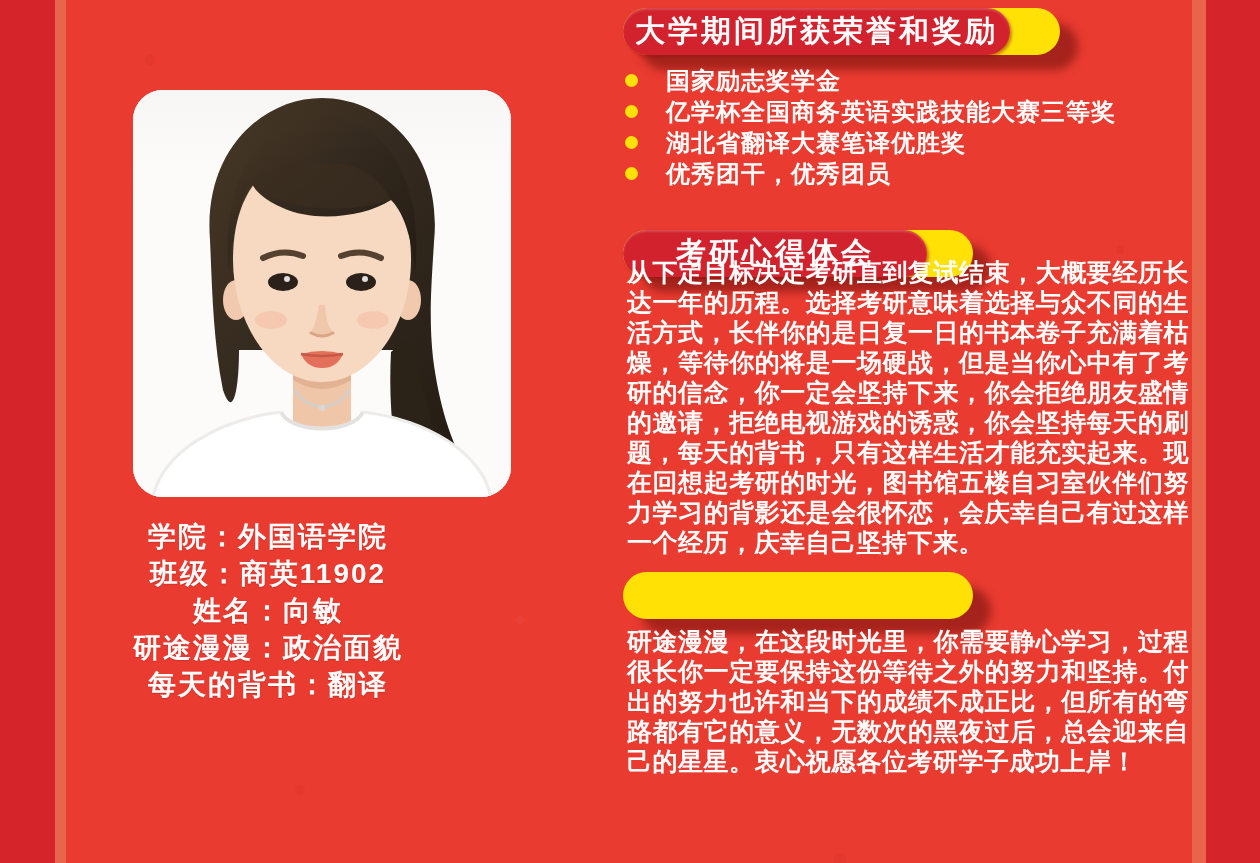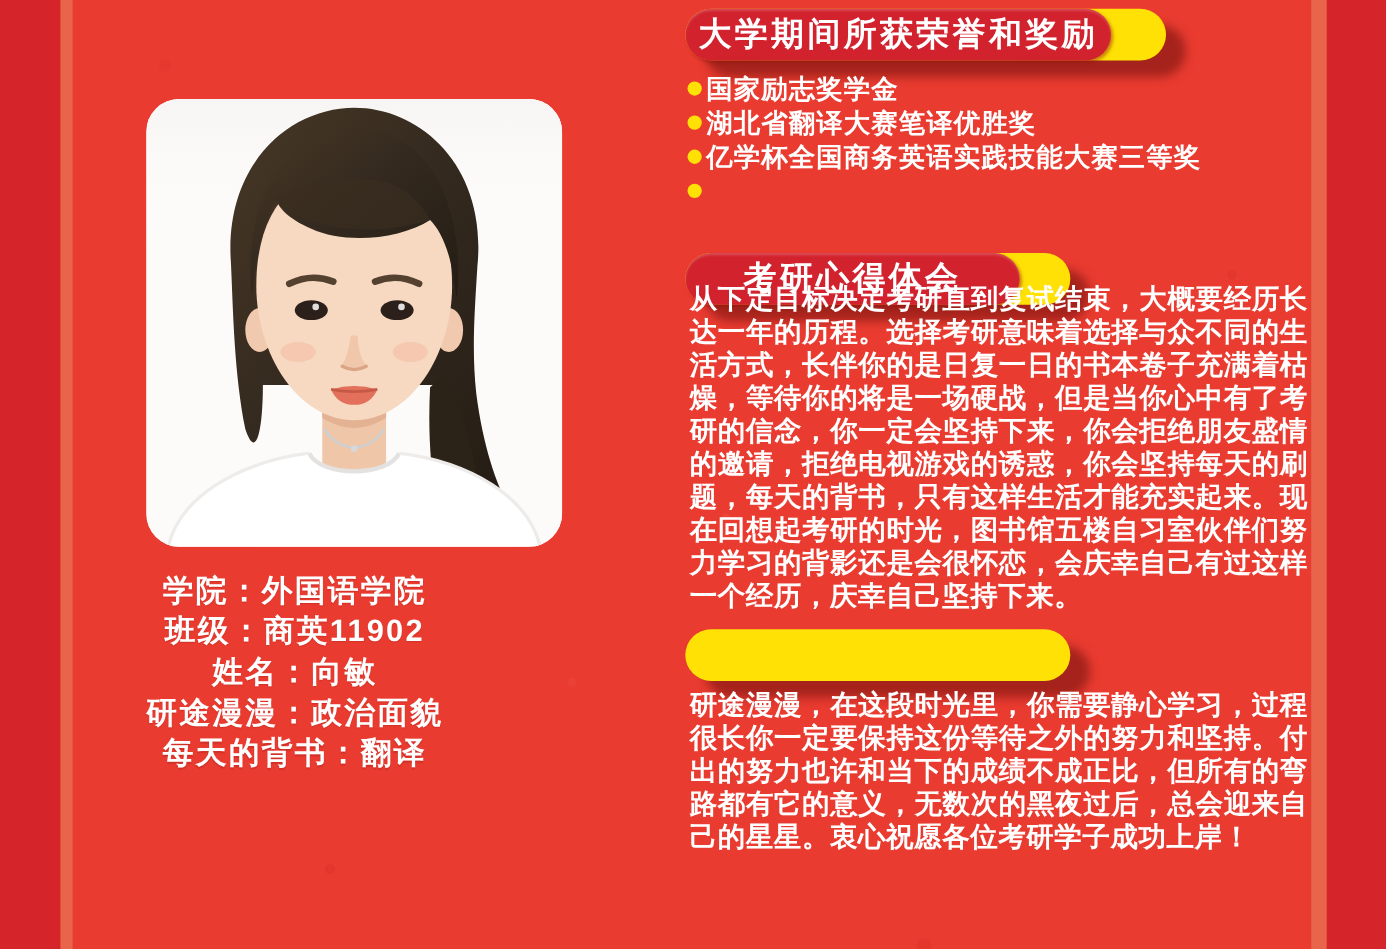--- a/index.html
+++ b/index.html
@@ -75,21 +75,21 @@
   .banner.b1 .pill-red{width:387px;justify-content:center;}
   .banner.b2{left:623px;top:209px;width:350px;margin-top:21px;}
   .banner.b3{left:623px;top:572px;width:350px;}
   .banner.b2 .pill-yellow,.banner.b3 .pill-yellow{width:350px;}
   .banner.b2 .pill-red,.banner.b3 .pill-red{width:304px;}
   
   .awards{
     position:absolute;left:625px;top:65px;width:570px;list-style:none;
   }
   .awards li{
-    display:flex;align-items:center;gap:4px;
+    display:flex;align-items:center;gap:28px;
     height:31px;font-size:24px;font-weight:700;letter-spacing:1px;
     white-space:nowrap;
   }
   .awards .dot{
     flex:0 0 auto;width:13px;height:13px;border-radius:50%;
     background:var(--banner-yellow);
   }
   
   .para{
     position:absolute;left:627px;width:562px;
@@ -183,28 +183,29 @@
     </div>
   </div>
 
   <ul class="awards">
     <li>
         <span class="dot"></span>
         <span>国家励志奖学金</span>
       </li>
     <li>
         <span class="dot"></span>
+        <span>亿学杯全国商务英语实践技能大赛三等奖</span>
+      </li>
+    <li>
+        <span class="dot"></span>
         <span>湖北省翻译大赛笔译优胜奖</span>
       </li>
     <li>
         <span class="dot"></span>
-        <span>亿学杯全国商务英语实践技能大赛三等奖</span>
-      </li>
-    <li>
-        <span class="dot"></span>
+        <span>优秀团干，优秀团员</span>
       </li>
   </ul>
 
   <div class="banner b2">
     <div class="pill-yellow"></div>
     <div class="pill-red">
       <span>考研心得体会</span>
     </div>
   </div>
   <p class="para p1">从下定目标决定考研直到复试结束，大概要经历长达一年的历程。选择考研意味着选择与众不同的生活方式，长伴你的是日复一日的书本卷子充满着枯燥，等待你的将是一场硬战，但是当你心中有了考研的信念，你一定会坚持下来，你会拒绝朋友盛情的邀请，拒绝电视游戏的诱惑，你会坚持每天的刷题，每天的背书，只有这样生活才能充实起来。现在回想起考研的时光，图书馆五楼自习室伙伴们努力学习的背影还是会很怀恋，会庆幸自己有过这样一个经历，庆幸自己坚持下来。</p>

